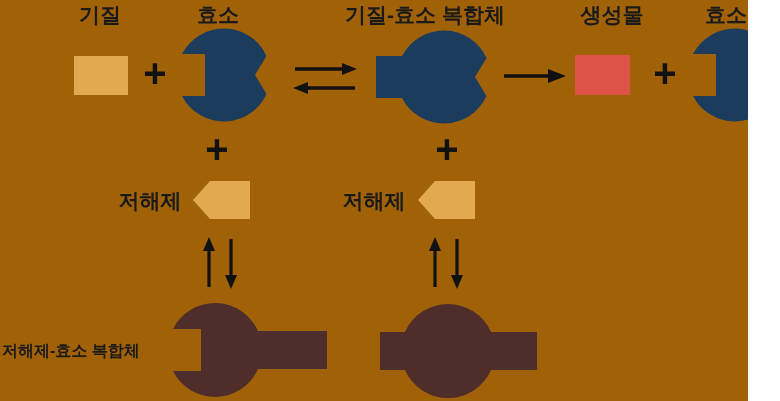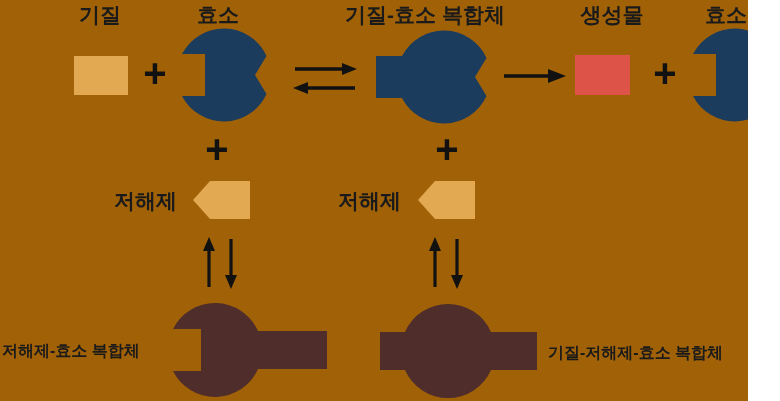--- a/index.html
+++ b/index.html
@@ -5,21 +5,21 @@
   html,body { margin:0; padding:0; background:#ffffff; }
   .canvas {
     position:relative; width:748px; height:401px; background:#a16207;
     overflow:hidden; font-family:"Liberation Sans", sans-serif;
   }
   .lbl {
     position:absolute; font-weight:700; color:#1a1a1a;
     font-size:21px; white-space:nowrap; line-height:1.1;
   }
   .lbl.center { text-align:center; }
-  .lbl.right { text-align:left; }
+  .lbl.right { text-align:center; }
   .lbl.small { font-size:16px; }
   .plus {
     position:absolute; font-weight:700; font-size:40px; color:#111111;
     transform:translate(-50%,-54%); line-height:1;
   }
   svg.shape, svg.arrow { position:absolute; display:block; }
 </style>
 </head>
 <body>
 
@@ -101,15 +101,14 @@
   </svg>
 
   <div class="lbl small" style="left:2px; top:342px;">저해제-효소 복합체</div>
   <svg class="shape" style="left:160px; top:300px;" width="170" height="100" viewBox="0 0 170 100">
     <path d="M 13 29 L 41 29 L 41 71 L 13 71 A 47 47 0 0 0 98 69 L 167 69 L 167 31 L 98 31 A 47 47 0 0 0 13 29 Z" fill="#4e2d2a"></path>
   </svg>
 
   <svg class="shape" style="left:380px; top:301px;" width="160" height="100" viewBox="0 0 160 100">
     <path d="M 0 31 L 25 31 A 47 47 0 0 1 111 31 L 157 31 L 157 69 L 111 69 A 47 47 0 0 1 25 69 L 0 69 Z" fill="#4e2d2a"></path>
   </svg>
-  <div class="lbl small" style="left:548px; top:344px;">기질-저해제-효소 복합체</div>
 
 </div>
 
 </body></html>

